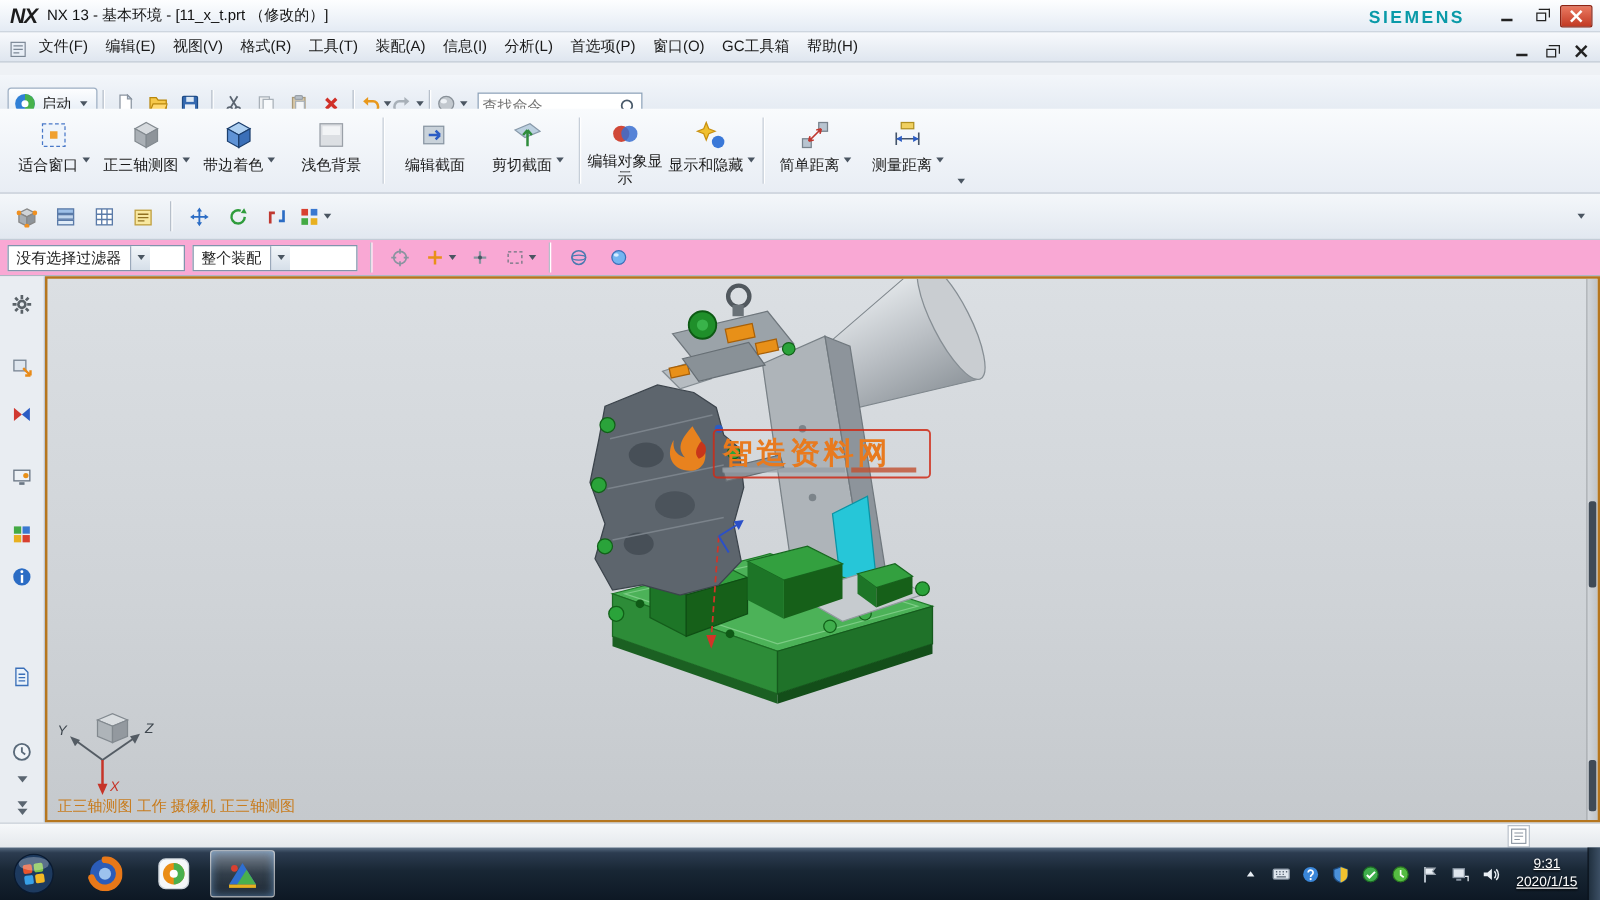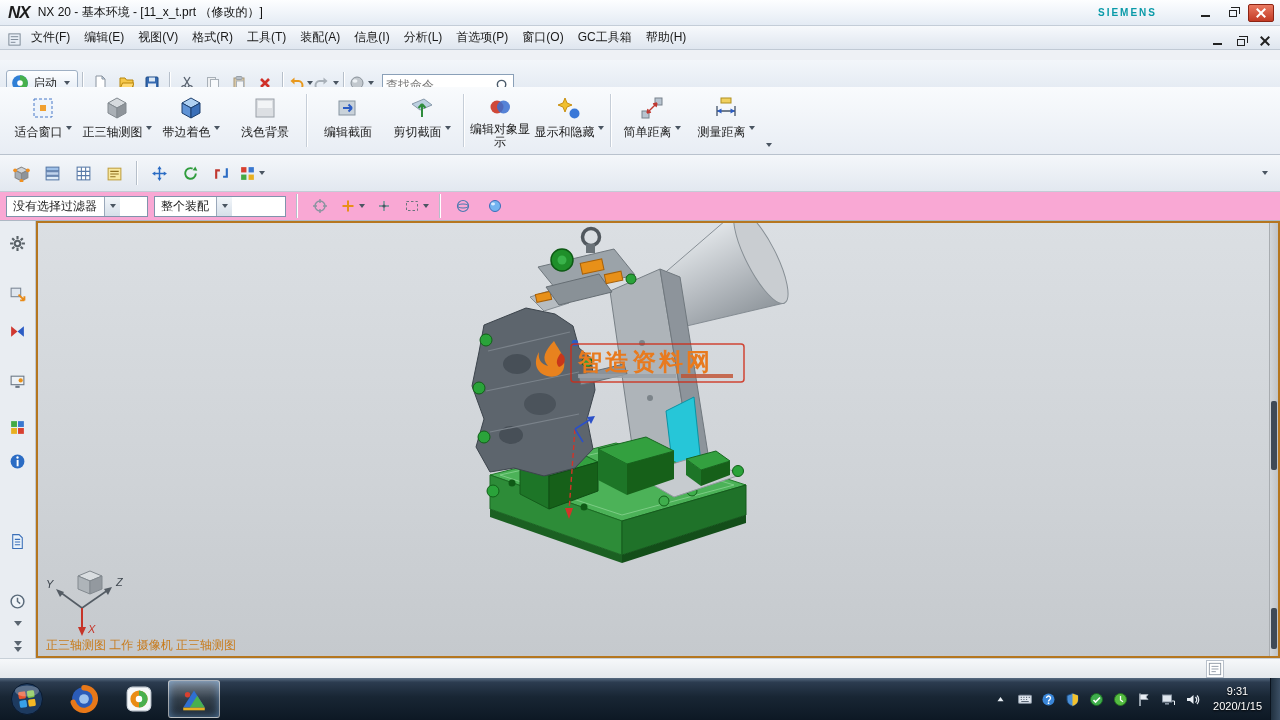--- a/index.html
+++ b/index.html
@@ -4,21 +4,21 @@
 <style>
 *{margin:0;padding:0;box-sizing:border-box;}
 html,body{width:1280px;height:720px;overflow:hidden;font-family:"Liberation Sans","DejaVu Sans",sans-serif;font-size:12px;color:#1a1a1a;}
 .app{position:absolute;inset:0;background:#eef1f5;}
 .row{position:absolute;left:0;right:0;}
 
 
 .titlebar{top:0;height:26px;background:linear-gradient(#fdfeff,#e4ebf4);border-bottom:1px solid #c4cdd8;display:flex;align-items:center;padding:0 6px;}
 .nx-logo{font-weight:bold;font-size:17px;letter-spacing:-1px;color:#1c1c1c;margin:0 8px 0 2px;font-style:italic;}
 .title-text{font-size:12px;color:#111;}
-.brand{margin-left:auto;color:#0a9aa8;font-weight:bold;font-size:10px;letter-spacing:2px;margin-right:35px;}
+.brand{margin-left:auto;color:#0a9aa8;font-weight:bold;font-size:14px;letter-spacing:2px;margin-right:20px;}
 .tb-controls{display:flex;gap:2px;}
 .cbtn{width:26px;height:18px;display:flex;align-items:center;justify-content:center;border-radius:2px;color:#222;}
 .cbtn.close{background:linear-gradient(#ea7a62,#c23a24);border:1px solid #8d2414;color:#fff;}
 .glyph-min{width:9px;height:2px;background:currentColor;display:block;margin-top:6px;}
 .glyph-restore{width:8px;height:7px;border:1.5px solid currentColor;display:block;position:relative;margin-top:2px;}
 .glyph-restore::before{content:"";position:absolute;left:1px;top:-4px;width:8px;height:6px;border-top:1.5px solid currentColor;border-right:1.5px solid currentColor;}
 .glyph-close{width:10px;height:10px;display:block;position:relative;}
 .glyph-close::before,.glyph-close::after{content:"";position:absolute;left:4px;top:-1px;width:2px;height:12px;background:currentColor;}
 .glyph-close::before{transform:rotate(45deg);}
 .glyph-close::after{transform:rotate(-45deg);}
@@ -74,31 +74,31 @@
 .statusbar{top:658px;height:20px;background:linear-gradient(#f6f8fa,#e4e8ec);border-top:1px solid #c8d0d8;display:flex;align-items:center;padding:0 8px;}
 .status-icon{position:absolute;right:56px;top:1px;width:18px;height:18px;display:flex;align-items:center;justify-content:center;border:1px solid #b8c0ca;background:#fff;}
 
 
 .taskbar{top:678px;height:42px;background:linear-gradient(180deg,#566a80 0%,#2c3c50 10%,#182634 45%,#0d1824 100%);display:flex;align-items:center;}
 .orb{margin:0 14px 0 10px;display:flex;}
 .app-btn{width:52px;height:38px;display:flex;align-items:center;justify-content:center;border-radius:3px;margin-right:3px;}
 .app-btn.active{background:linear-gradient(180deg,rgba(255,255,255,.38),rgba(255,255,255,.12) 50%,rgba(255,255,255,.06));border:1px solid rgba(255,255,255,.55);box-shadow:inset 0 0 8px rgba(130,190,250,.55);}
 .tray{margin-left:auto;display:flex;align-items:center;gap:7px;margin-right:6px;}
 .tray .ti{display:flex;align-items:center;justify-content:center;width:17px;height:17px;}
-.clock{color:#fff;font-size:11px;text-align:center;line-height:1.35;margin:0 8px 0 6px;text-shadow:0 1px 2px #000;}
+.clock{color:#fff;font-size:11px;text-align:center;line-height:1.35;margin:0 8px 0 6px;text-shadow:0 1px 2px #000;text-decoration:underline;}
 .show-desktop{width:10px;height:42px;background:linear-gradient(90deg,#20303f,#3c4f64);border-left:1px solid #0b131d;}
 </style>
 </head>
 <body>
 
 <div class="app">
 
   <div class="row titlebar">
     <span class="nx-logo">NX</span>
-    <span class="title-text">NX 20 - 基本环境 - [11_x_t.prt （修改的）]</span>
+    <span class="title-text">NX 13 - 基本环境 - [11_x_t.prt （修改的）]</span>
     <span class="brand">SIEMENS</span>
     <div class="tb-controls">
       <span class="cbtn">
           <i class="glyph-min"></i>
         </span>
       <span class="cbtn">
           <i class="glyph-restore"></i>
         </span>
       <span class="cbtn close">
           <i class="glyph-close"></i>

